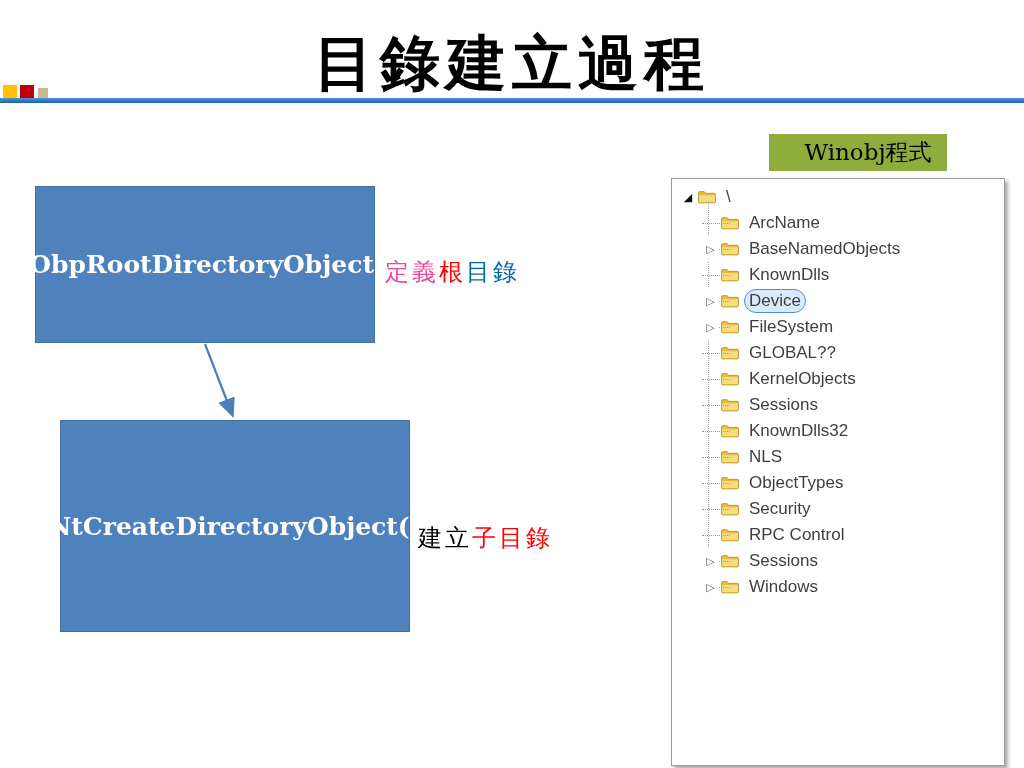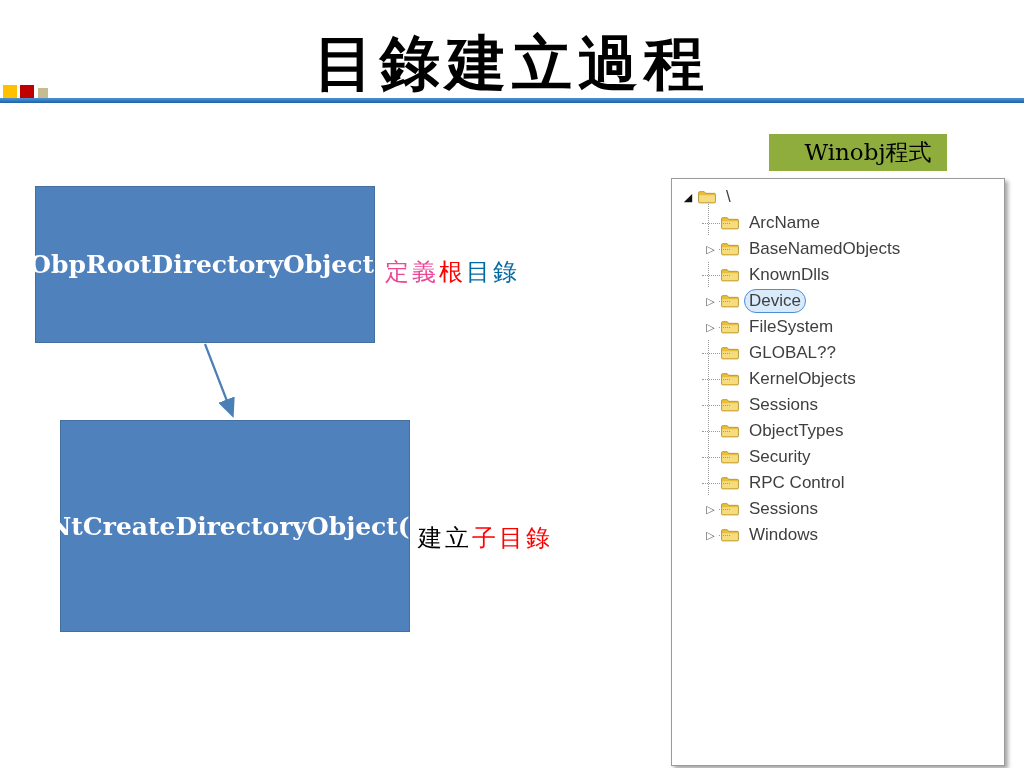--- a/index.html
+++ b/index.html
@@ -212,21 +212,41 @@
     <span class="twisty"></span>
     <span class="folder">
       <svg viewBox="0 0 20 16" width="20" height="15">
         <path d="M1 4 Q1 2.8 2.2 2.8 H7 L8.6 4.6 H17.8 Q19 4.6 19 5.8 V13.6 Q19 14.8 17.8 14.8 H2.2 Q1 14.8 1 13.6 Z" fill="#E9BE3C" stroke="#A8861E" stroke-width="0.8"></path>
         <path d="M1.6 6.6 H18.4 V13.4 Q18.4 14.2 17.6 14.2 H2.4 Q1.6 14.2 1.6 13.4 Z" fill="#F6DC81"></path>
       </svg>
     </span>
     <span class="tree-label">Sessions</span>
   </div>
 
-
+  <div class="tree-row">
+    <span class="twisty"></span>
+    <span class="folder">
+      <svg viewBox="0 0 20 16" width="20" height="15">
+        <path d="M1 4 Q1 2.8 2.2 2.8 H7 L8.6 4.6 H17.8 Q19 4.6 19 5.8 V13.6 Q19 14.8 17.8 14.8 H2.2 Q1 14.8 1 13.6 Z" fill="#E9BE3C" stroke="#A8861E" stroke-width="0.8"></path>
+        <path d="M1.6 6.6 H18.4 V13.4 Q18.4 14.2 17.6 14.2 H2.4 Q1.6 14.2 1.6 13.4 Z" fill="#F6DC81"></path>
+      </svg>
+    </span>
+    <span class="tree-label">KnownDlls32</span>
+  </div>
+
+  <div class="tree-row">
+    <span class="twisty"></span>
+    <span class="folder">
+      <svg viewBox="0 0 20 16" width="20" height="15">
+        <path d="M1 4 Q1 2.8 2.2 2.8 H7 L8.6 4.6 H17.8 Q19 4.6 19 5.8 V13.6 Q19 14.8 17.8 14.8 H2.2 Q1 14.8 1 13.6 Z" fill="#E9BE3C" stroke="#A8861E" stroke-width="0.8"></path>
+        <path d="M1.6 6.6 H18.4 V13.4 Q18.4 14.2 17.6 14.2 H2.4 Q1.6 14.2 1.6 13.4 Z" fill="#F6DC81"></path>
+      </svg>
+    </span>
+    <span class="tree-label">NLS</span>
+  </div>
 
   <div class="tree-row">
     <span class="twisty"></span>
     <span class="folder">
       <svg viewBox="0 0 20 16" width="20" height="15">
         <path d="M1 4 Q1 2.8 2.2 2.8 H7 L8.6 4.6 H17.8 Q19 4.6 19 5.8 V13.6 Q19 14.8 17.8 14.8 H2.2 Q1 14.8 1 13.6 Z" fill="#E9BE3C" stroke="#A8861E" stroke-width="0.8"></path>
         <path d="M1.6 6.6 H18.4 V13.4 Q18.4 14.2 17.6 14.2 H2.4 Q1.6 14.2 1.6 13.4 Z" fill="#F6DC81"></path>
       </svg>
     </span>
     <span class="tree-label">ObjectTypes</span>

